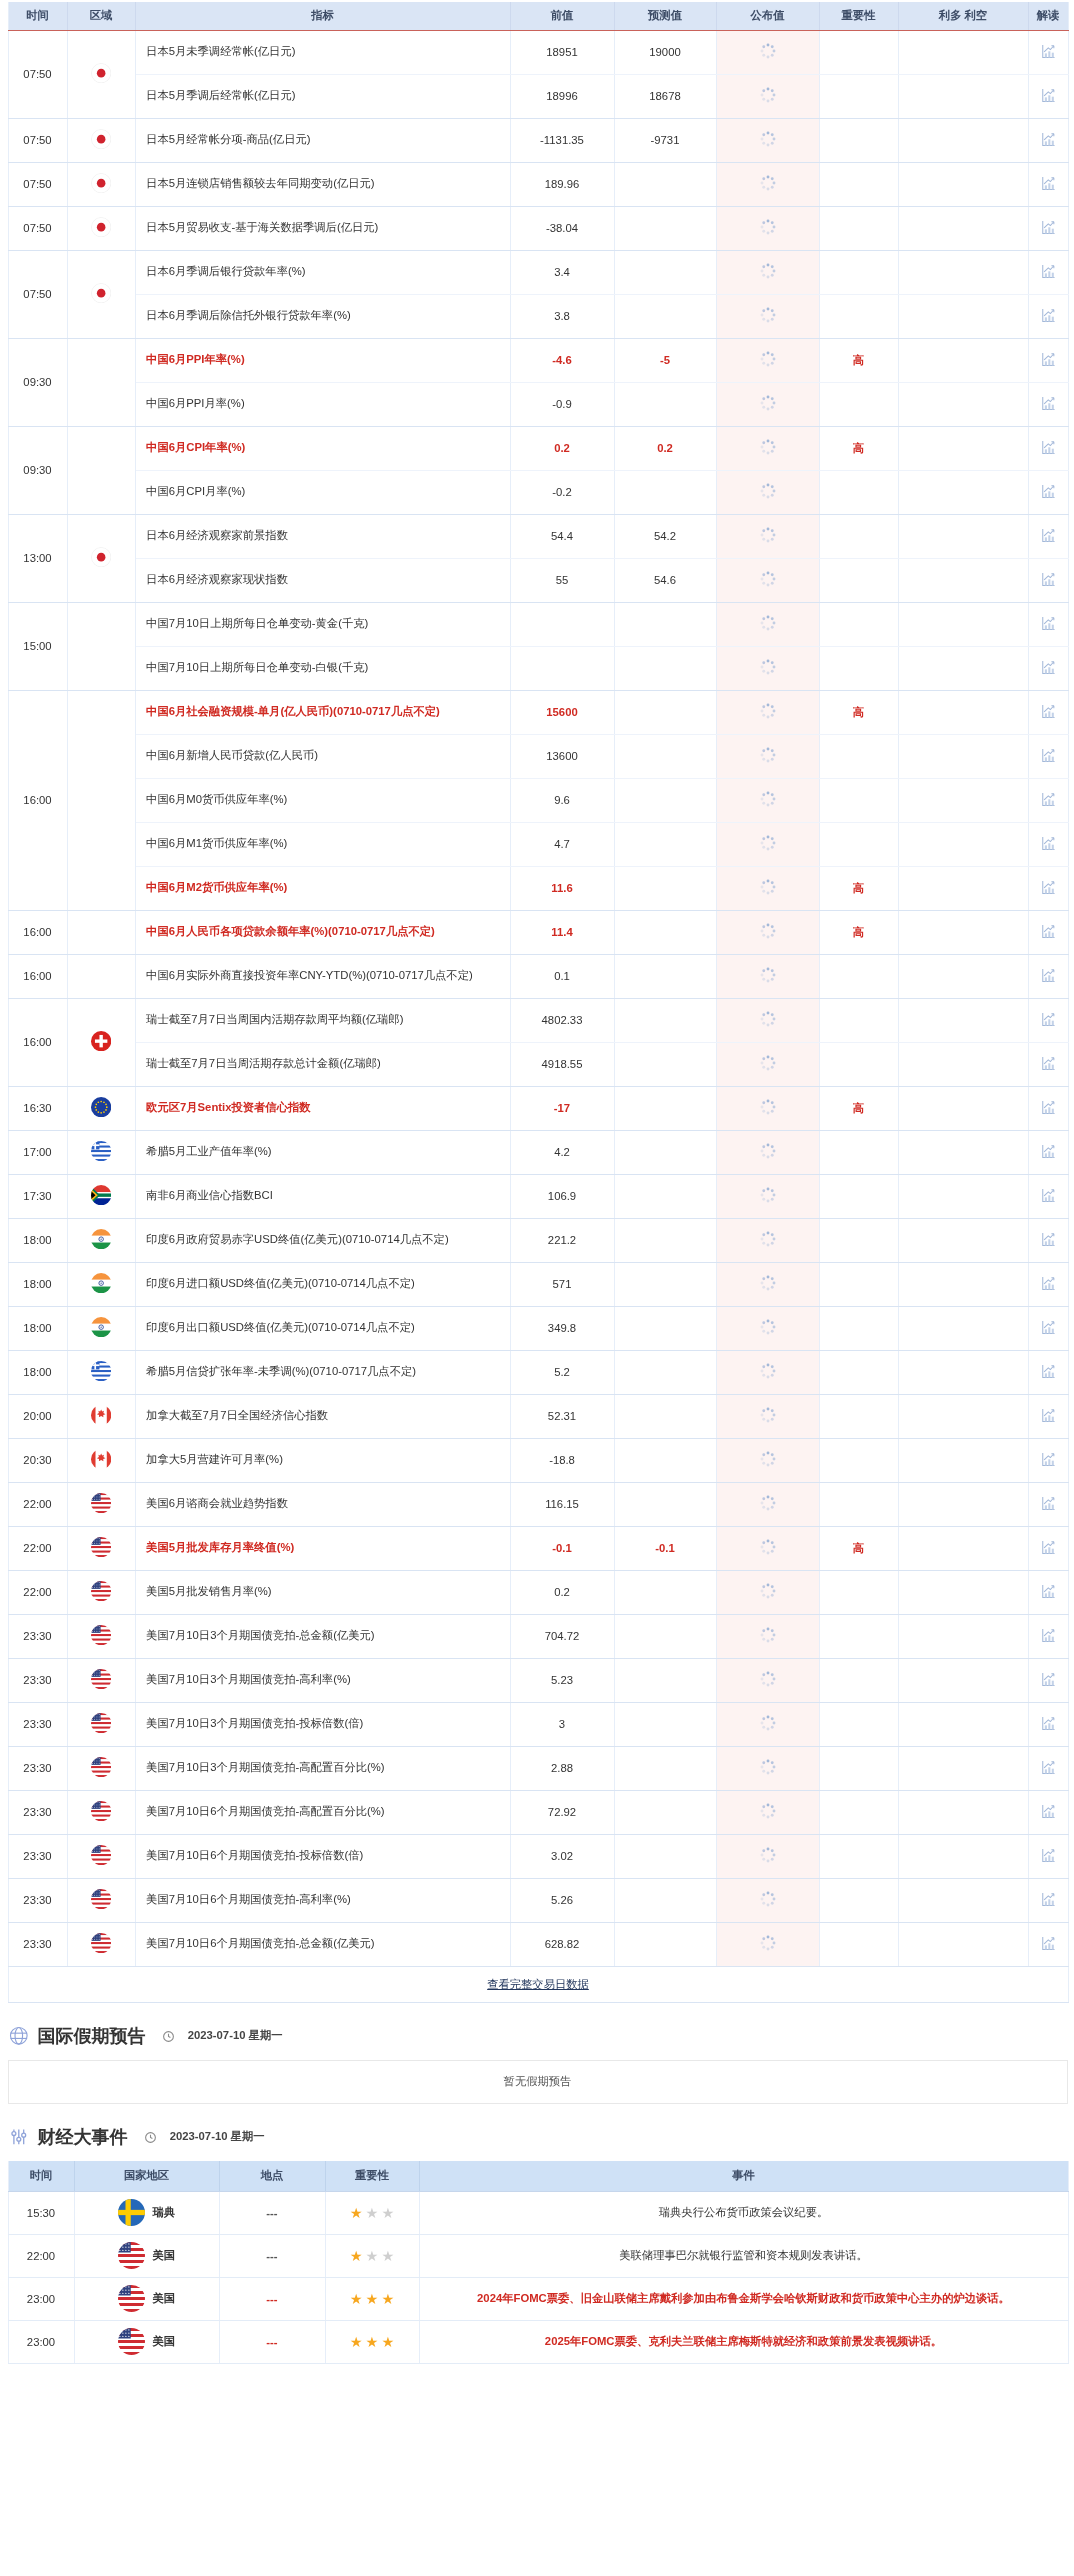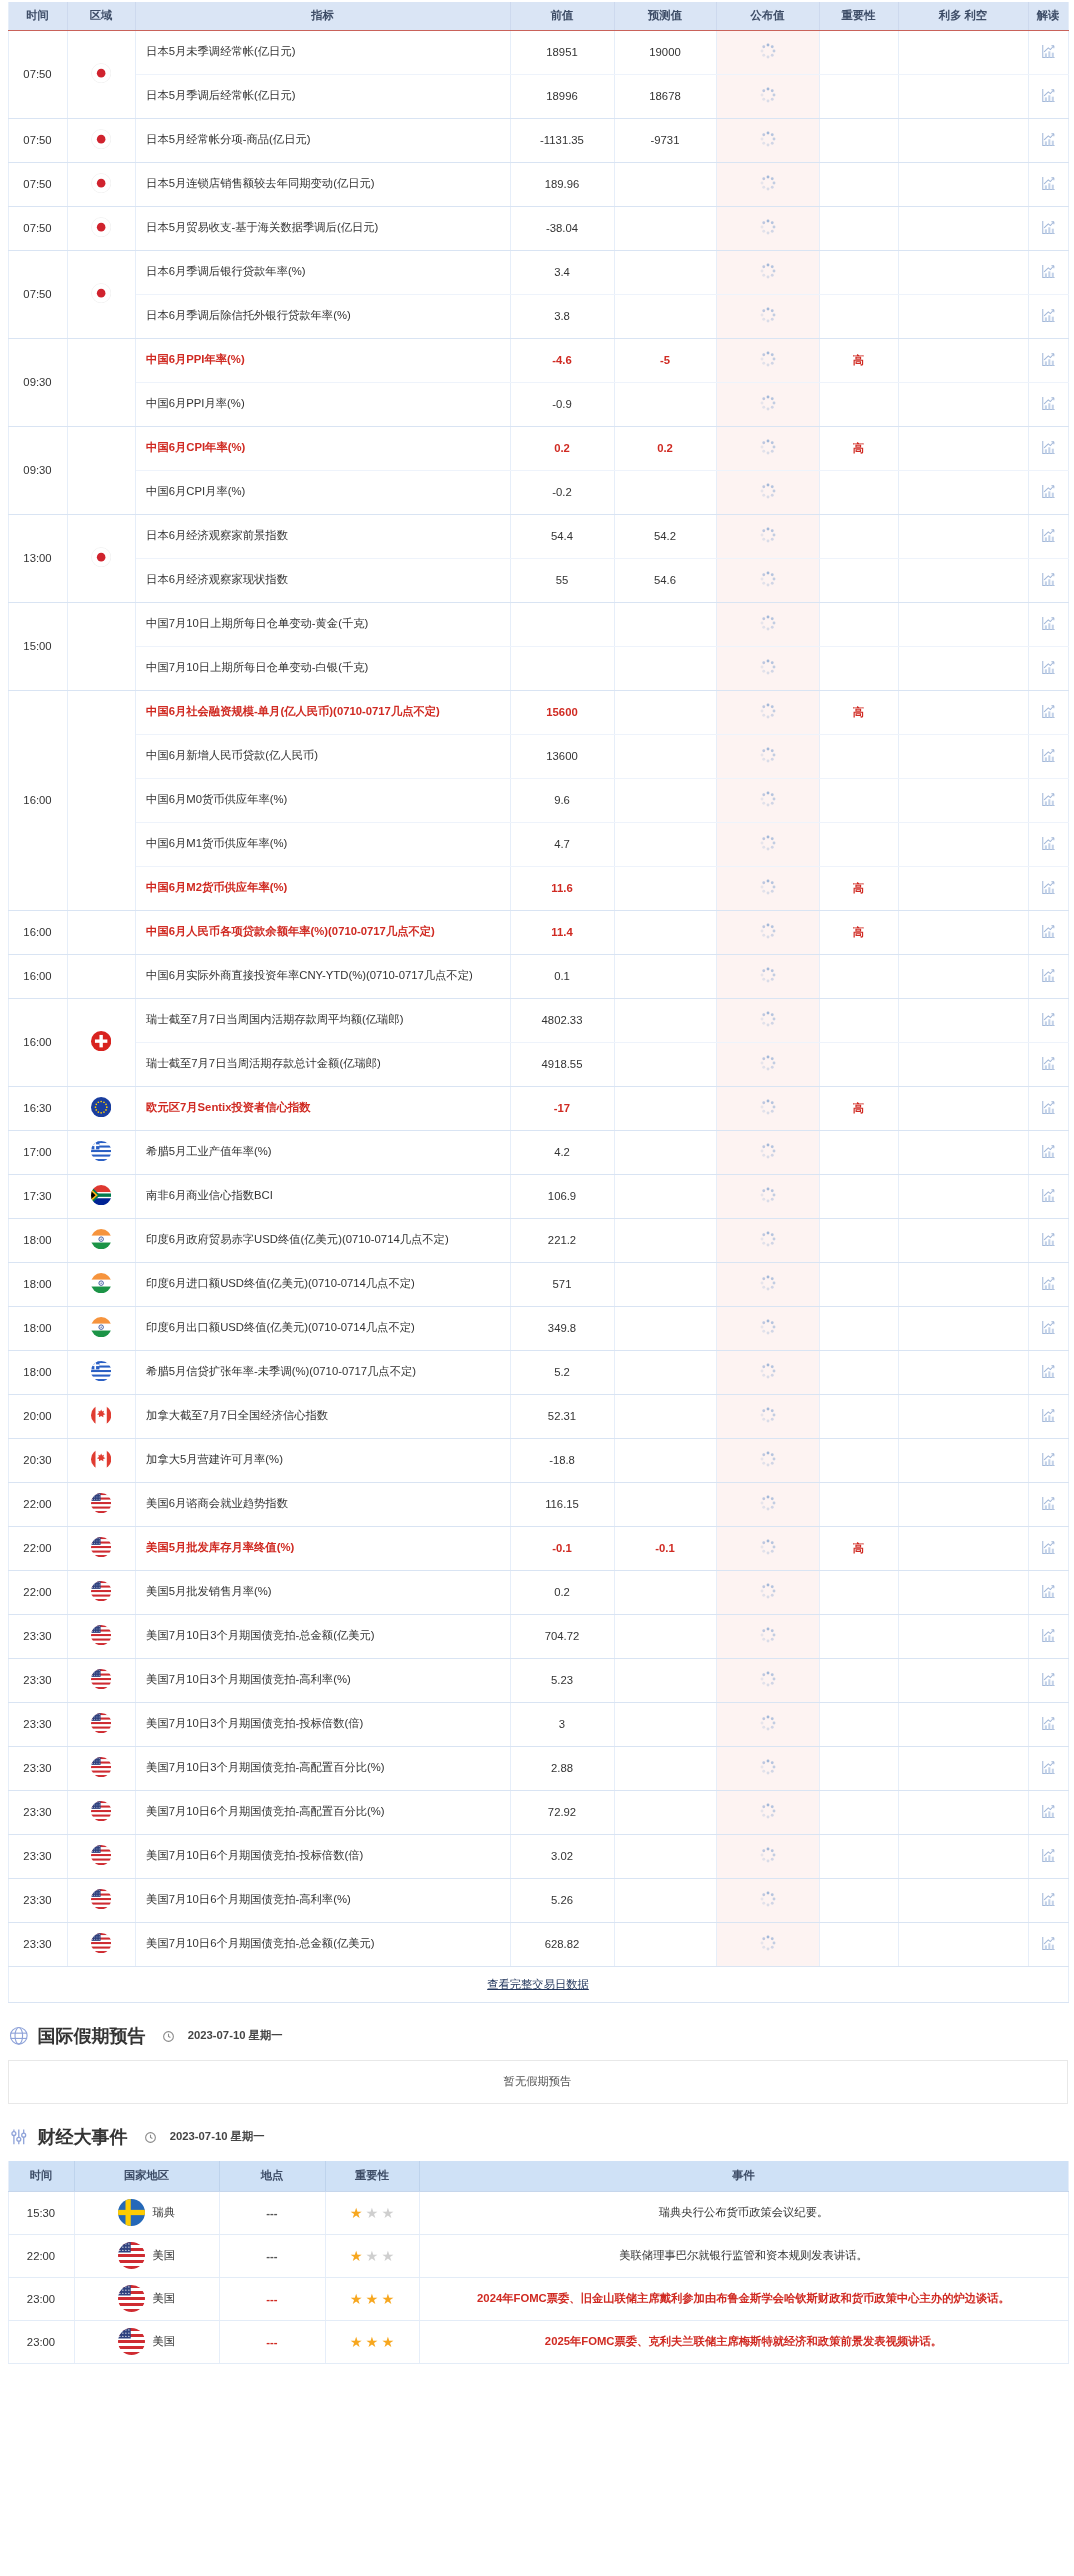--- a/index.html
+++ b/index.html
@@ -35,21 +35,21 @@
   
   .evt{border-left:0.8px solid #e6eef9;border-right:0.8px solid #e6eef9;border-bottom:0.8px solid #e3ecf7;}
   .evt thead th{background:#cfe1f6;height:28px;font-size:11.3px;color:#3d4c66;font-weight:bold;
     border-right:0.8px solid #bed3ec;border-bottom:0.8px solid #c6d6ec;}
   .evt thead th:last-child{border-right:none;}
   .evt tbody td{height:43px;border-right:0.8px solid #e6eef9;border-bottom:0.8px solid #e3ecf7;
     font-size:11.3px;vertical-align:middle;box-sizing:border-box;}
   .evt tbody td:last-child{border-right:none;}
   .e-time{text-align:center;}
   .e-country{ }
-  .e-country .cc{display:flex;align-items:center;justify-content:center;gap:7.5px;font-weight:normal;}
+  .e-country .cc{display:flex;align-items:center;justify-content:center;gap:7.5px;font-weight:bold;}
   .e-loc{text-align:center;color:#555;font-weight:bold;}
   .e-stars{text-align:center;}
   .e-event{text-align:center;padding:6px 12px;line-height:1.6;}
   .evt-red{color:#d02a22;font-weight:bold;}
   .star{font-size:14.3px;margin:0 1.5px;}
   .star.on{color:#f7a71f;} .star.off{color:#cfcfcf;}
 </style>
 </head>
 <body>
 

